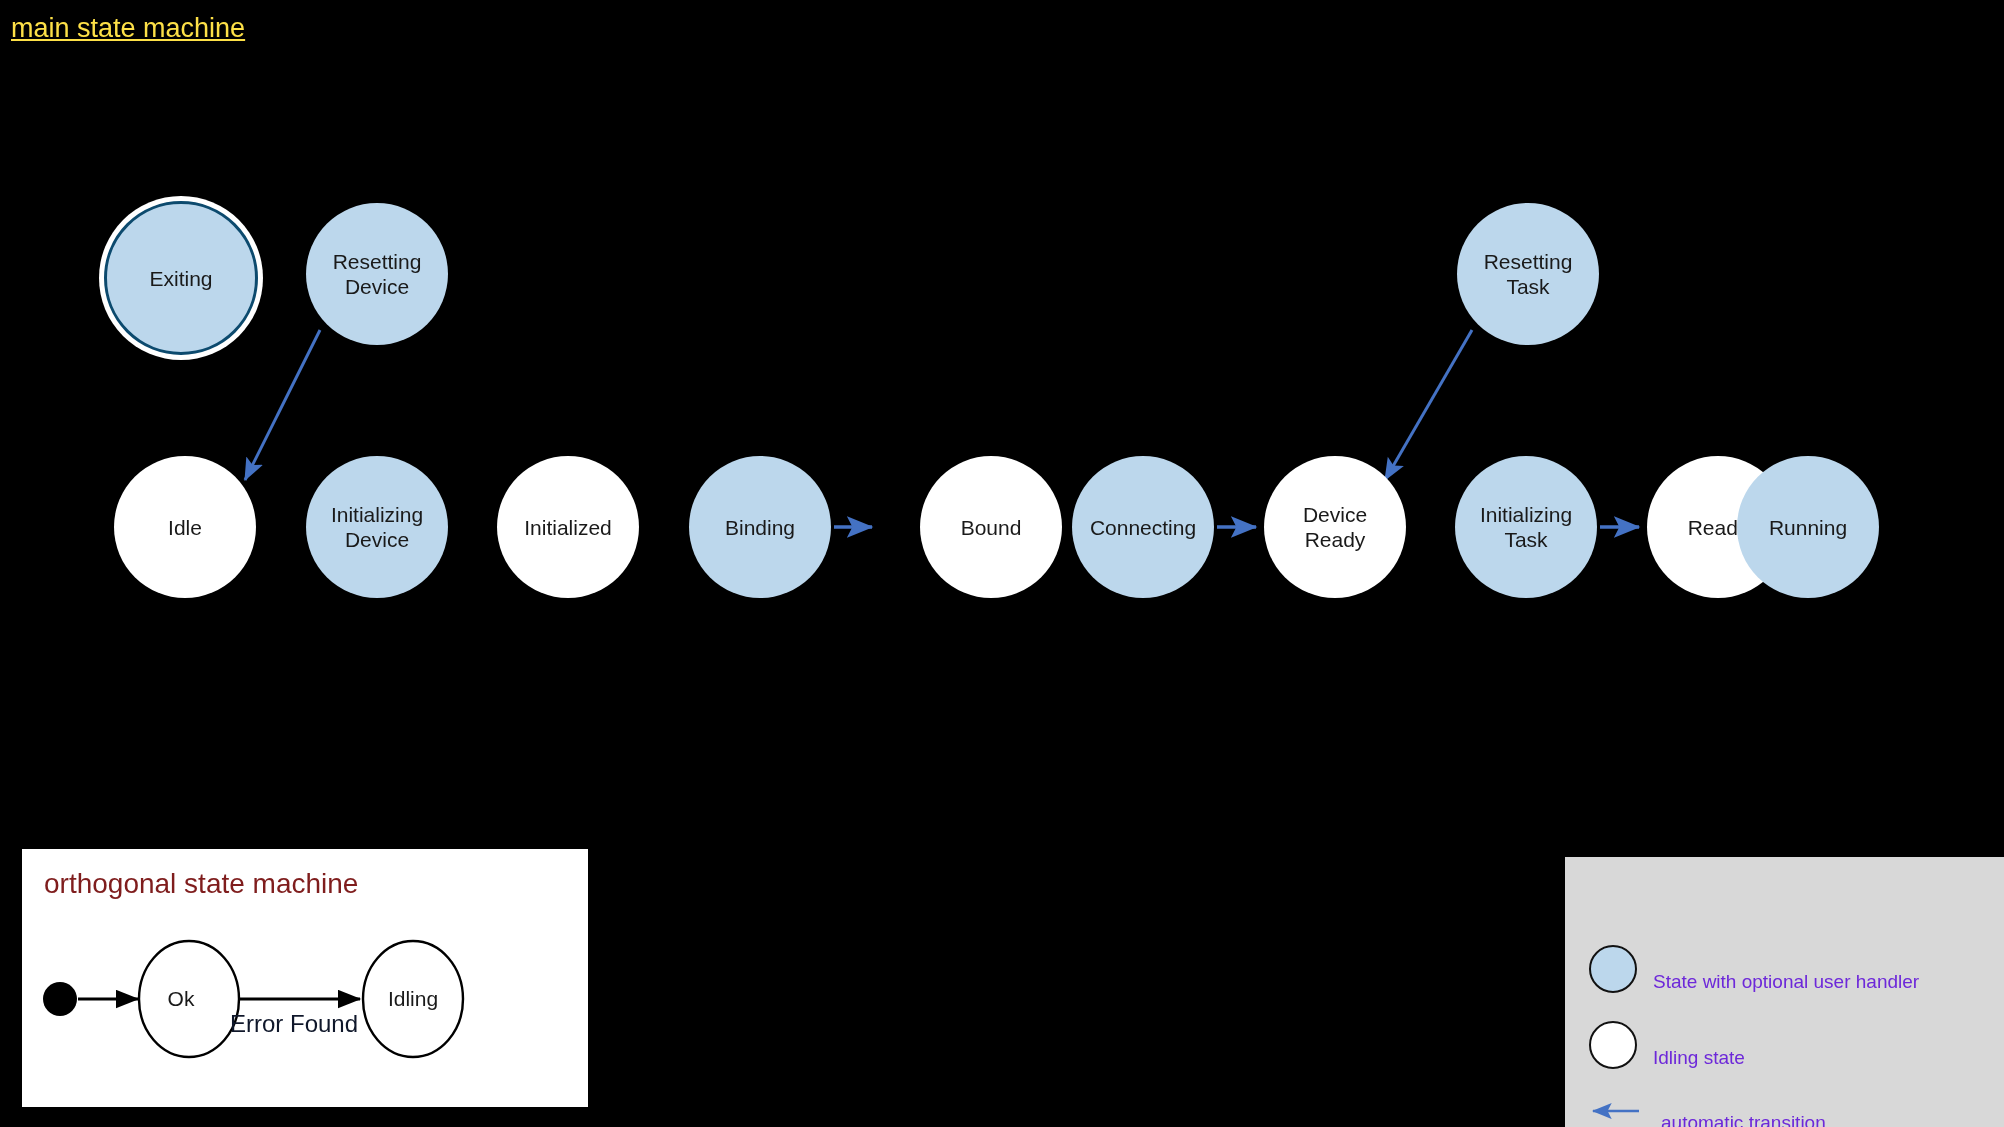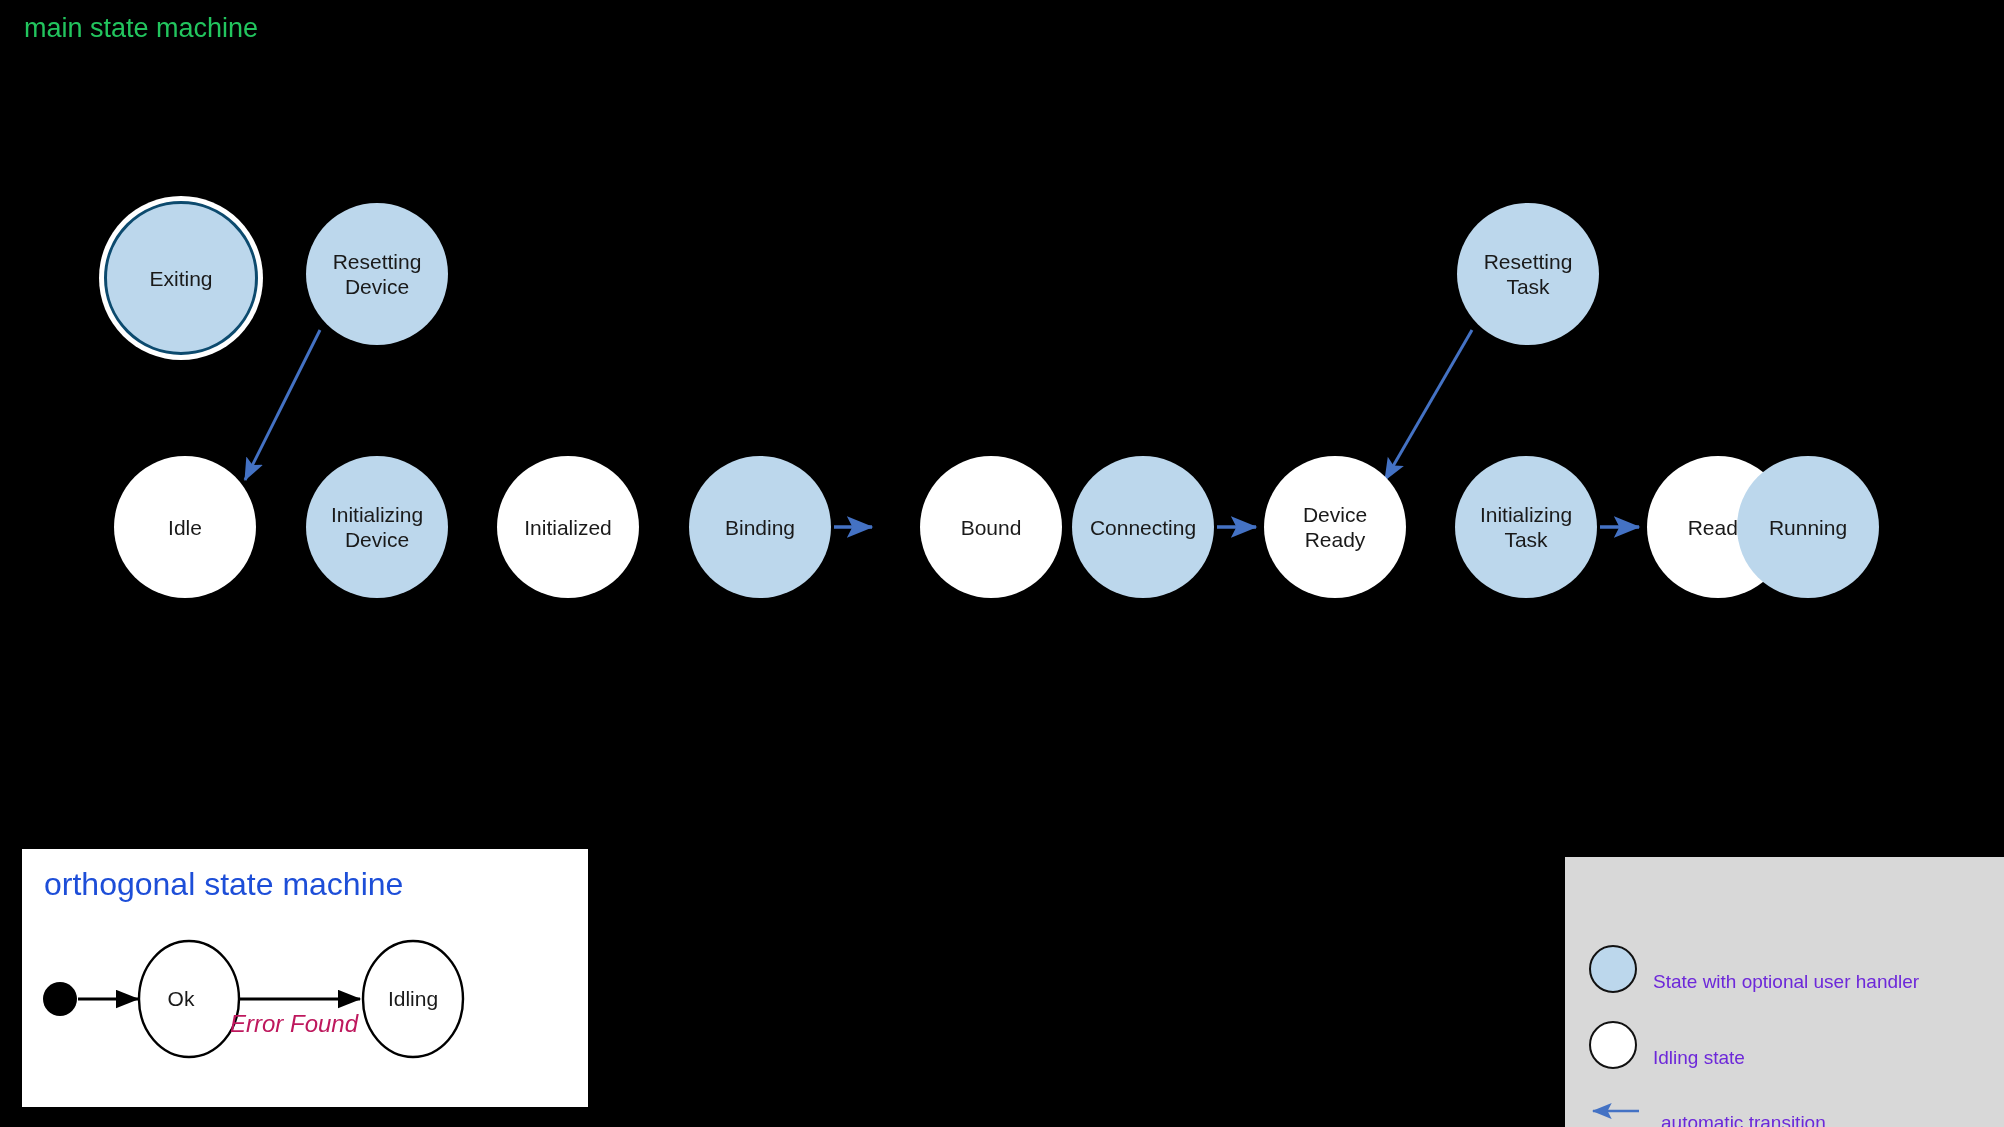--- a/index.html
+++ b/index.html
@@ -12,26 +12,27 @@
     width: 2004px;
     height: 1127px;
     background: #000000;
     overflow: hidden;
     font-family: "Liberation Sans", sans-serif;
   }
 
   
   .main-title {
     position: absolute;
-    left: 24px;
+    left: 11px;
     top: 12px;
-    color: #22c55e;
+    color: #fde047;
     font-size: 27px;
     line-height: 32px;
     white-space: nowrap;
+    text-decoration: underline;
   }
 
   
   #edges {
     position: absolute;
     left: 0;
     top: 0;
     width: 2004px;
     height: 1127px;
     pointer-events: none;
@@ -67,47 +68,46 @@
     left: 22px;
     top: 849px;
     width: 566px;
     height: 258px;
     background: #ffffff;
   }
   .ortho-title {
     position: absolute;
     left: 22px;
     top: 20px;
-    color: #1d4ed8;
-    font-size: 32px;
+    color: #7f1d1d;
+    font-size: 28px;
     line-height: 30px;
     white-space: nowrap;
   }
   .ortho-svg {
     position: absolute;
     left: 0;
     top: 0;
     width: 566px;
     height: 258px;
   }
   .ortho-node-label {
     position: absolute;
     color: #1a1a1a;
     font-size: 21px;
     line-height: 24px;
     text-align: center;
     white-space: nowrap;
   }
   .ortho-edge-label {
     position: absolute;
-    color: #be185d;
+    color: #0f172a;
     font-size: 24px;
     line-height: 28px;
     white-space: nowrap;
-    font-style: italic;
   }
 
   
   .legend-panel {
     position: absolute;
     left: 1565px;
     top: 857px;
     width: 439px;
     height: 270px;
     background: #d8d8d8;

